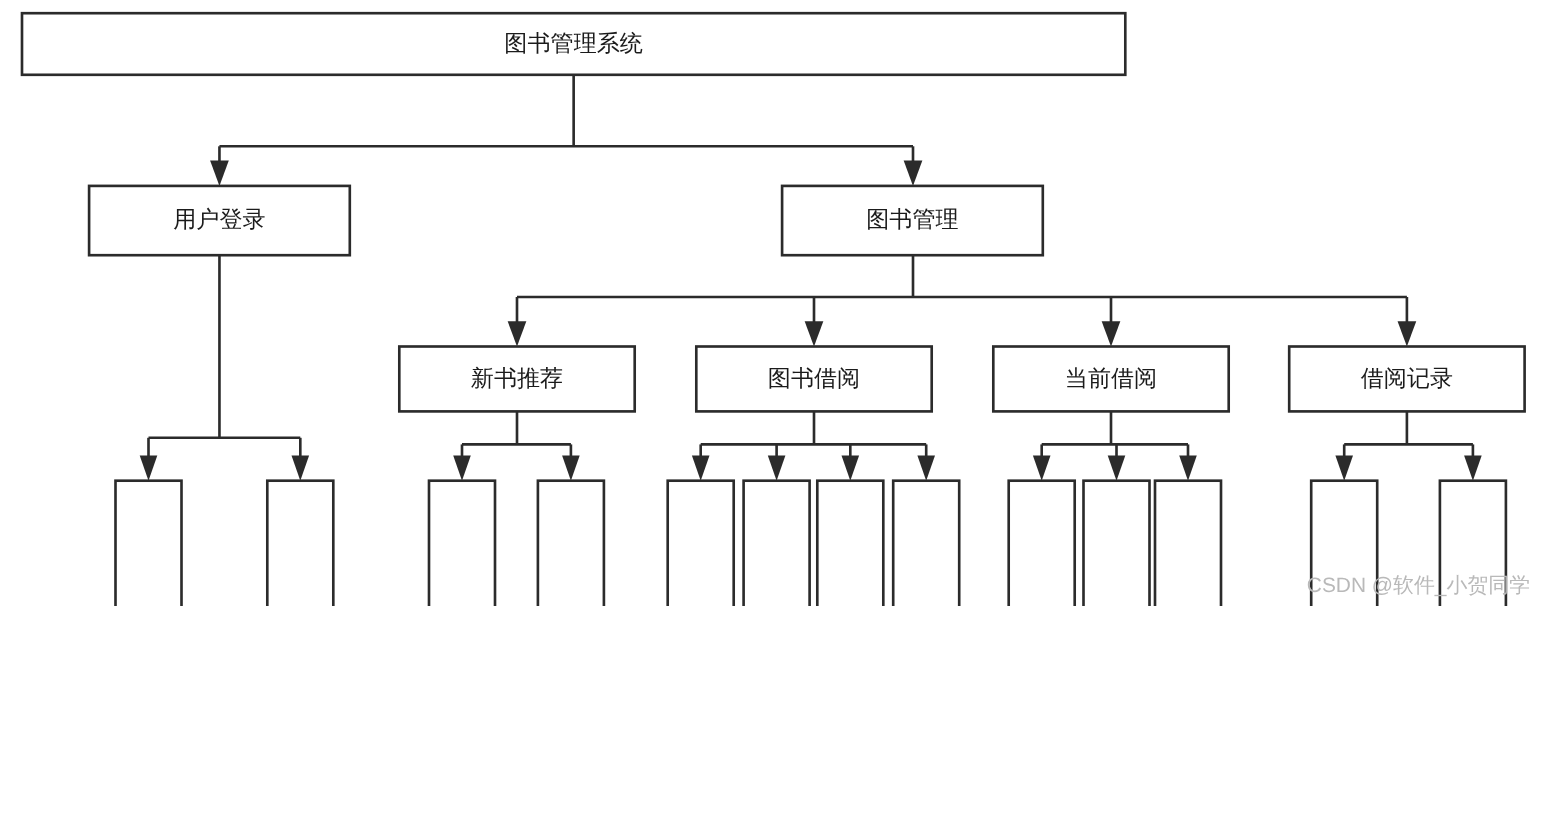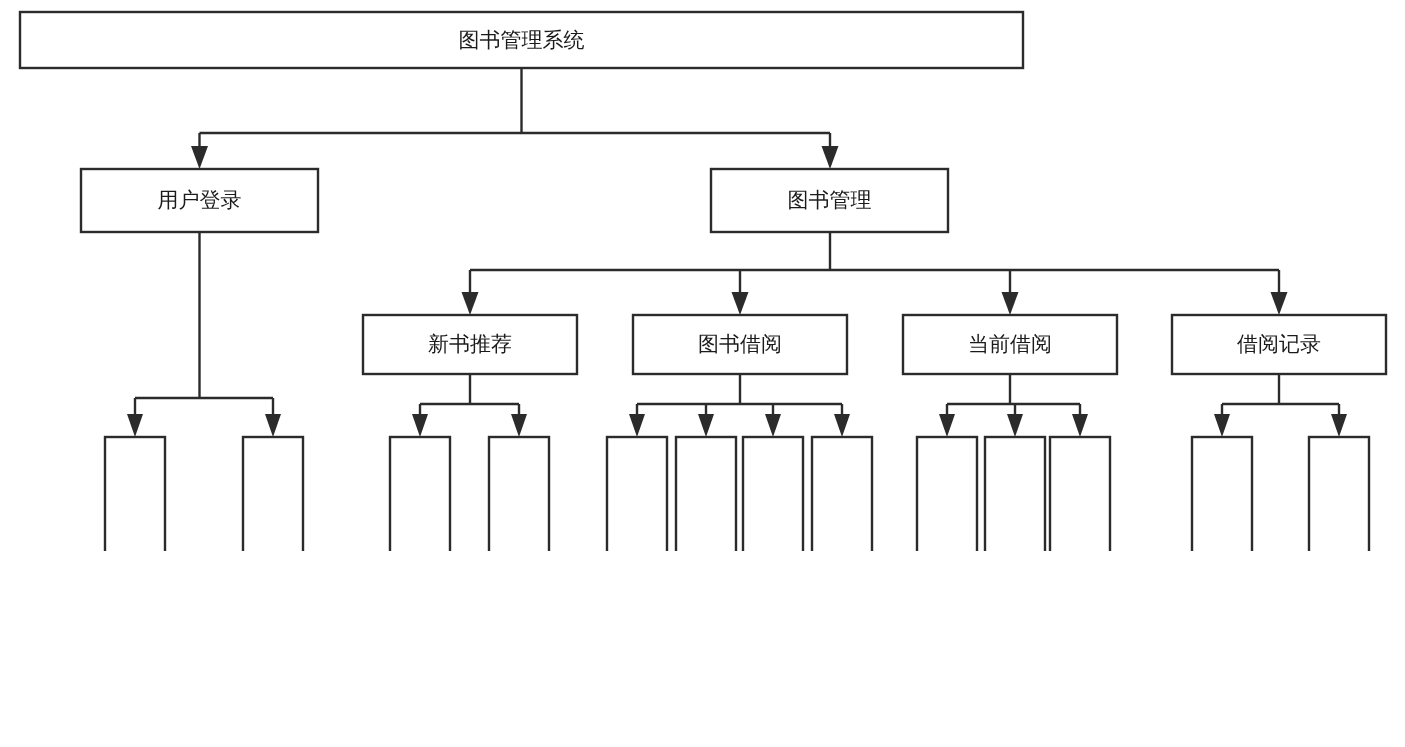--- a/index.html
+++ b/index.html
@@ -220,14 +220,15 @@
   <div class="node-label-v" style="left:743px; top:437px; width:60px; height:296px;">编辑图书（管理员）</div>
   <div class="node-label-v" style="left:812px; top:437px; width:60px; height:296px;">借阅图书</div>
 
   <div class="node-label-v" style="left:917px; top:437px; width:60px; height:296px;">查询图书</div>
   <div class="node-label-v" style="left:985px; top:437px; width:60px; height:296px;">归还图书</div>
   <div class="node-label-v" style="left:1050px; top:437px; width:60px; height:296px;">确认归还（管理员）</div>
 
   <div class="node-label-v" style="left:1192px; top:437px; width:60px; height:296px;">新增借阅记录</div>
   <div class="node-label-v" style="left:1309px; top:437px; width:60px; height:296px;">查询借阅记录</div>
 
+  <div class="watermark">CSDN @软件_小贺同学</div>
 
 </div>
 
 </body></html>

